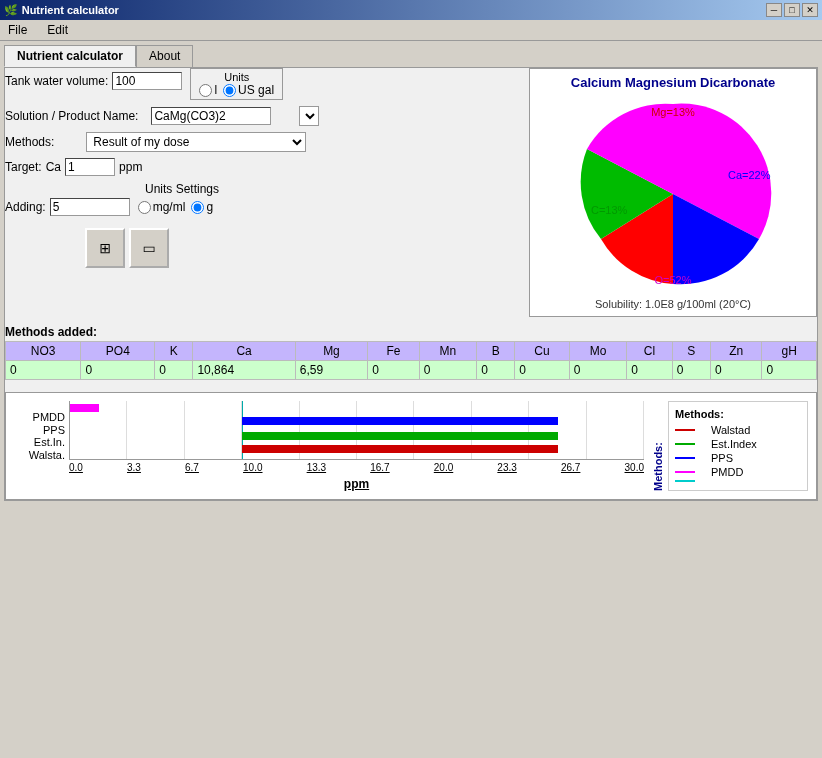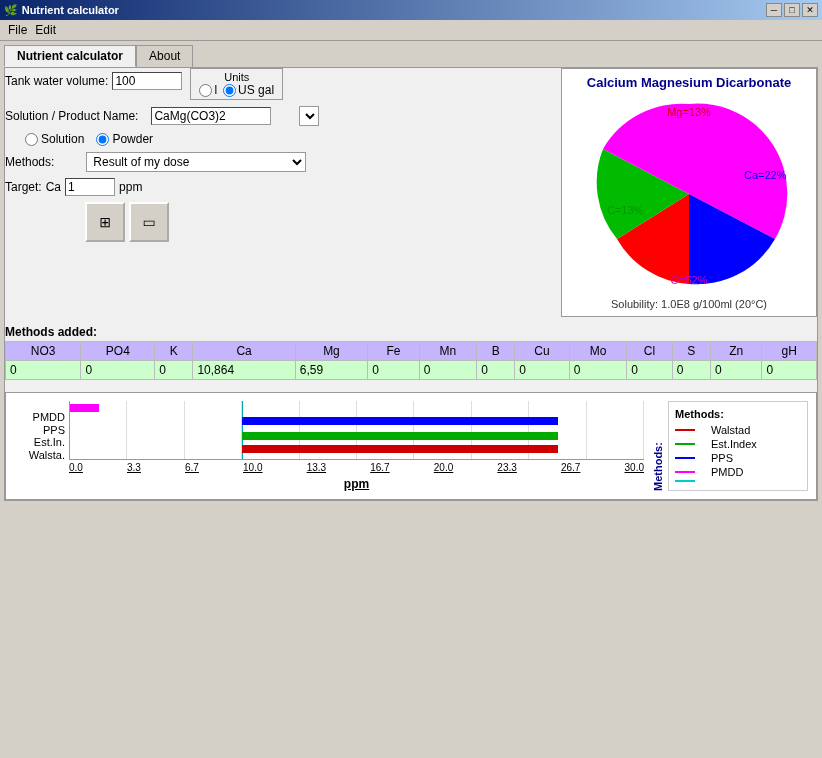--- a/index.html
+++ b/index.html
@@ -20,21 +20,21 @@
       width: 16px; height: 14px; background: #d4d0c8;
       border: 1px solid #888; font-size: 9px;
       display: flex; align-items: center; justify-content: center;
       cursor: pointer; color: black;
     }
 
     .menu-bar {
       background: #d4d0c8;
       border-bottom: 1px solid #999;
       padding: 2px 4px;
-      display: flex; 
+      display: flex; gap: 12px;
       font-size: 12px;
     }
     .menu-bar span { cursor: pointer; padding: 1px 4px; }
 
     .window-body {
       background: #d4d0c8;
       padding: 4px;
     }
 
     .tabs { display: flex; gap: 0; margin-bottom: 0; }
@@ -94,21 +94,21 @@
     .units-box {
       border: 1px solid #999;
       padding: 2px 8px;
       display: inline-flex;
       flex-direction: column;
       align-items: center;
       margin-left: 4px;
     }
 
     .pie-section {
-      width: 256px;
+      width: 288px;
       border: 1px solid #999;
       background: white;
       padding: 6px;
       display: flex;
       flex-direction: column;
       align-items: center;
     }
 
     .pie-title {
       color: #00008B;
@@ -260,45 +260,54 @@
             </div>
           </div>
         </div>
 
         <div class="form-row">
           <span class="form-label" style="margin-right:13px;">Solution / Product Name:</span>
           <input type="text" style="width: 120px;" value="CaMg(CO3)2">
           <select style="width:20px;"></select>
         </div>
 
-        <div class="form-row" style="gap:12px; padding-left:20px;">
-          <label style="display:flex;align-items:center;gap:3px;">
-            <input type="radio" name="type" style="">
-            <span>Solution</span>
-          </label>
-          <label style="display:flex;align-items:center;gap:3px;">
-            <input type="radio" name="type" checked="" style="">
-            <span>Powder</span>
-          </label>
-        </div>
 
         <div class="form-row">
           <span class="form-label" style="margin-right:4px;">Methods:</span>
           <select style="width:220px; font-size:12px;">
             <option>Result of my dose</option>
           </select>
         </div>
 
         <div class="form-row">
           <span class="form-label" style="margin-right:4px;">Target:</span>
           <span class="form-label" style="margin-right:4px;">Ca</span>
           <input type="text" style="width: 50px;" value="1">
           <span class="form-label" style="margin-left:4px;">ppm</span>
         </div>
 
+        <div style="display:flex; flex-direction:column;">
+          <div style="display:flex; align-items:center; margin-bottom:2px;">
+            <span style="margin-left:140px;">Units Settings</span>
+          </div>
+          <div class="form-row">
+            <span class="form-label" style="margin-right:4px;">Adding:</span>
+            <input type="text" style="width: 80px;" value="5">
+            <div class="radio-group" style="margin-left:8px;">
+              <label style="display:flex;align-items:center;gap:2px;">
+                <input type="radio" name="addunit" style="">
+                <span>mg/ml</span>
+              </label>
+              <label style="display:flex;align-items:center;gap:2px;">
+                <input type="radio" name="addunit" checked="" style="">
+                <span>g</span>
+              </label>
+            </div>
+          </div>
+        </div>
 
         <div class="calc-buttons" style="margin-top:6px; margin-left:80px;">
           <div class="calc-btn" style="font-size:14px;">
             ⊞
           </div>
           <div class="calc-btn" style="font-size:14px;">
             ▭
           </div>
         </div>
       </div>

